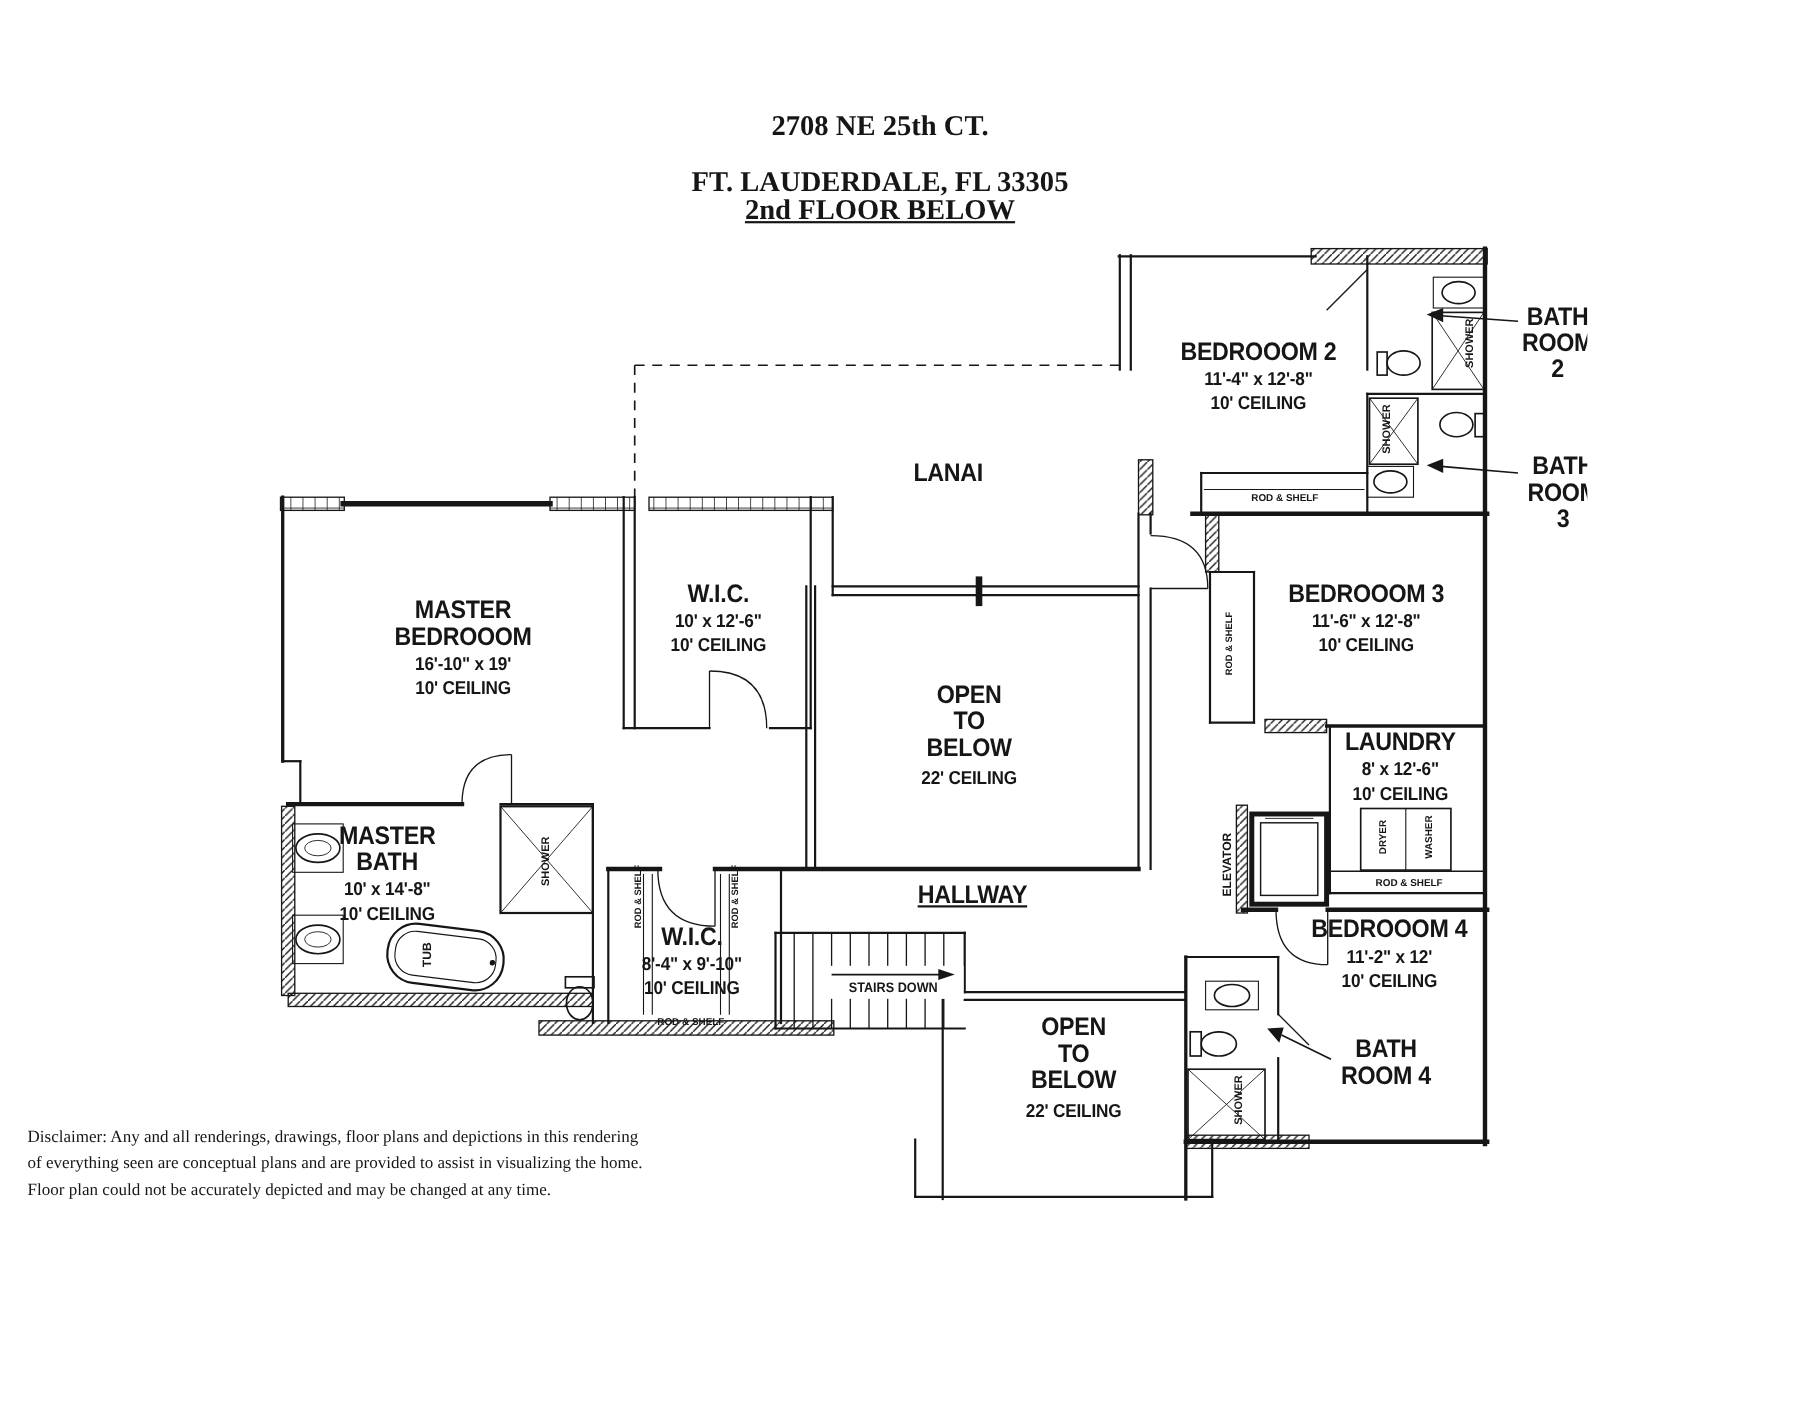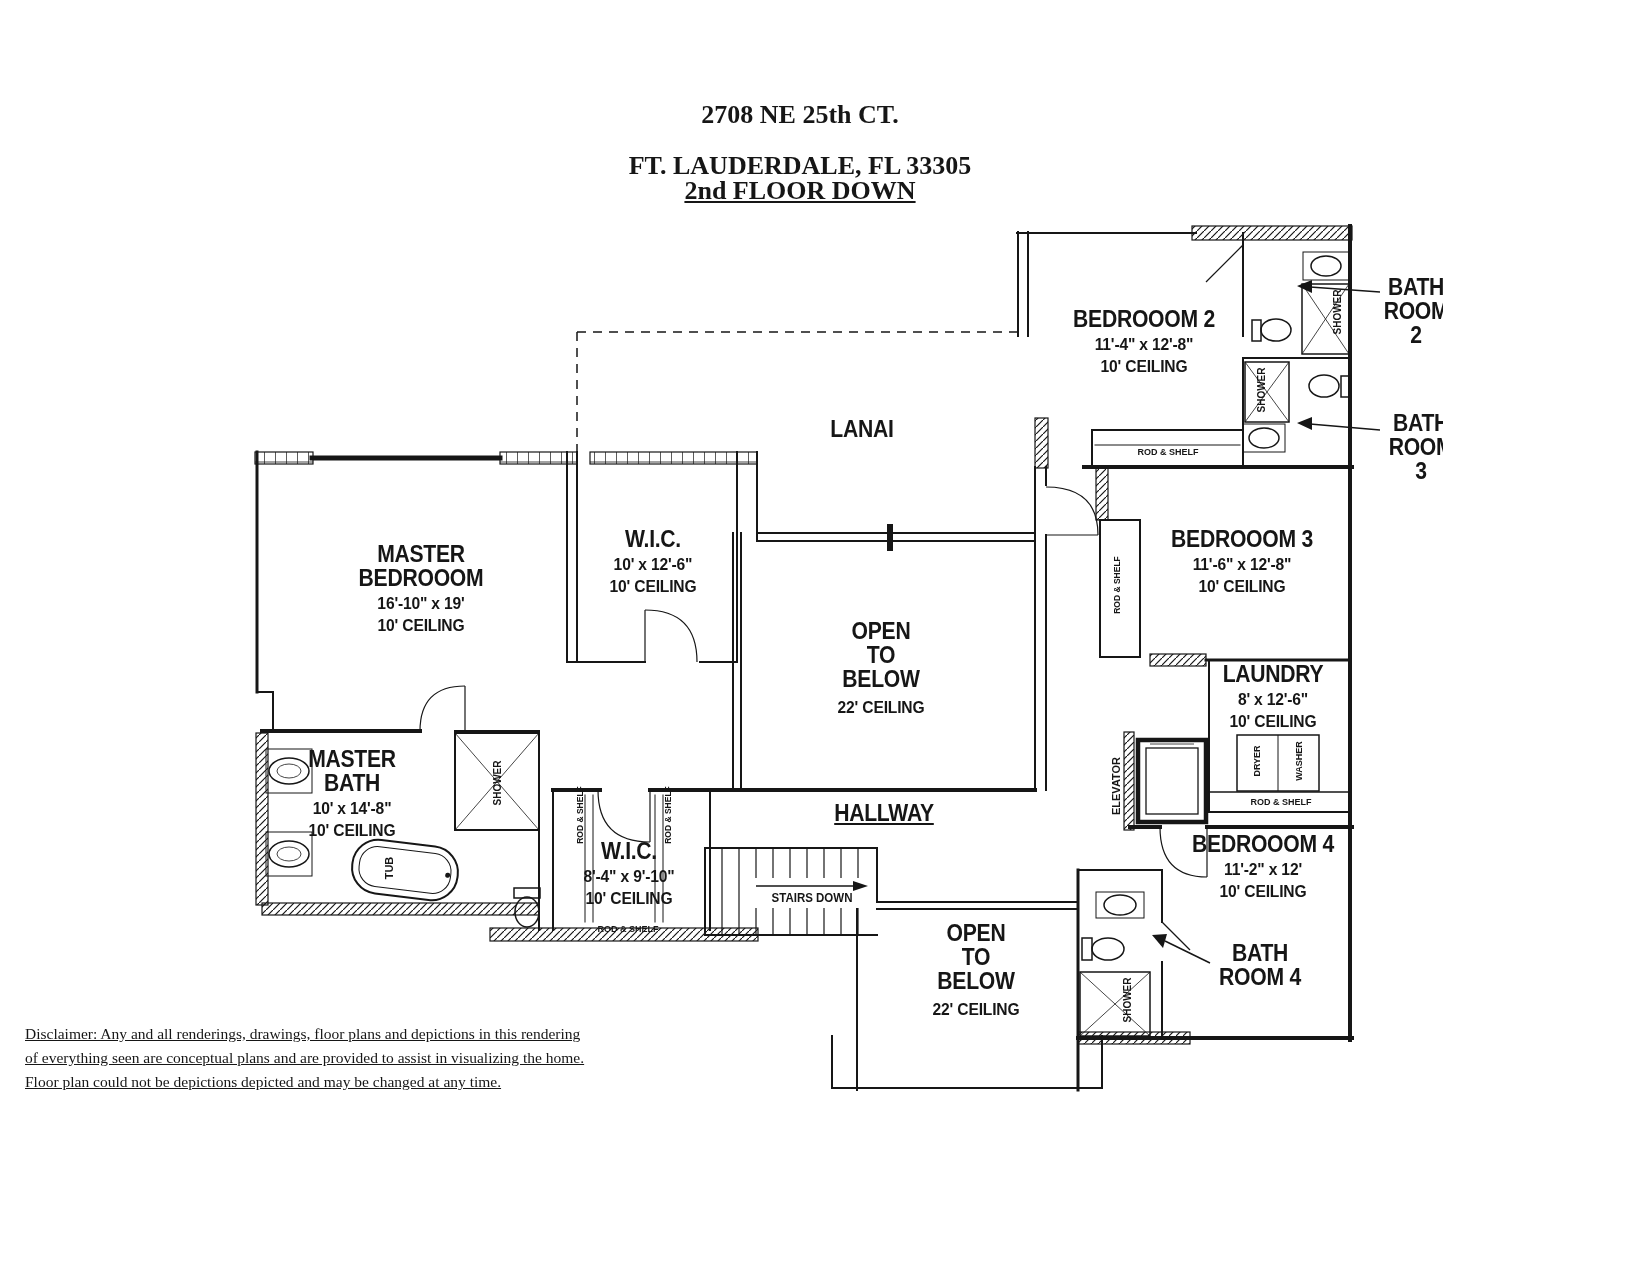--- a/index.html
+++ b/index.html
@@ -15,21 +15,21 @@
   .label .nm.u{text-decoration:underline;}
   .label .dm,.label .cl{font:700 17px "Liberation Sans",sans-serif;line-height:1.3;letter-spacing:-0.2px;}
   .label .dm{margin-top:2px;}
   .vlabel{position:absolute;transform:translate(-50%,-50%) rotate(-90deg);
           font:700 10px "Liberation Sans",sans-serif;white-space:nowrap;}
   .hlabel{position:absolute;transform:translate(-50%,-50%);
           font:700 9px "Liberation Sans",sans-serif;white-space:nowrap;}
   .stairs-label{position:absolute;transform:translate(-50%,0) scaleX(0.92);
           font:700 12.5px "Liberation Sans",sans-serif;white-space:nowrap;}
   .disclaimer{position:absolute;left:25px;top:1022px;
-          font:400 15.5px "Liberation Serif",serif;line-height:1.55;text-decoration:underline;}
+          font:400 15.5px "Liberation Serif",serif;line-height:1.55;}
 </style>
 </head>
 <body>
 
 <div class="page">
 
 <svg width="1650" height="1275" viewBox="0 0 1650 1275">
   <defs>
     <pattern id="hatch" width="7" height="7" patternUnits="userSpaceOnUse">
       <path d="M0,7 L7,0" stroke="#161616" stroke-width="1.2" fill="none"></path>
@@ -271,21 +271,21 @@
         </g>
     <g>
           <line x1="1210" y1="963" x2="1165" y2="941" stroke-width="1.5"></line>
           <polygon points="1152,935 1167,934 1163,948" stroke="none"></polygon>
         </g>
   </g>
 </svg>
 
 <div class="title t1">2708 NE 25th CT.</div>
 <div class="title t2">FT. LAUDERDALE, FL 33305</div>
-<div class="title t3">2nd FLOOR DOWN</div>
+<div class="title t3">2nd FLOOR BELOW</div>
 
 <div class="label" style="left:421px;top:543px">
   <div class="nm">MASTER
 BEDROOOM</div>
   <div class="dm">16'-10" x 19'</div>
   <div class="cl">10' CEILING</div>
 </div>
 
 <div class="label" style="left:653px;top:528px">
   <div class="nm">W.I.C.</div>
@@ -380,16 +380,16 @@
 <div class="vlabel" style="left:580px;top:815px;font-size:8.5px">ROD &amp; SHELF</div>
 <div class="vlabel" style="left:668px;top:815px;font-size:8.5px">ROD &amp; SHELF</div>
 <div class="vlabel" style="left:1117px;top:585px;font-size:8.5px">ROD &amp; SHELF</div>
 <div class="hlabel" style="left:1168px;top:452px">ROD &amp; SHELF</div>
 <div class="hlabel" style="left:1281px;top:802px">ROD &amp; SHELF</div>
 <div class="hlabel" style="left:628px;top:929px">ROD &amp; SHELF</div>
 
 <div class="disclaimer">
   <div>Disclaimer: Any and all renderings, drawings, floor plans and depictions in this rendering</div>
   <div>of everything seen are conceptual plans and are provided to assist in visualizing the home.</div>
-  <div>Floor plan could not be depictions depicted and may be changed at any time.</div>
+  <div>Floor plan could not be accurately depicted and may be changed at any time.</div>
 </div>
 
 </div>
 
 </body></html>

